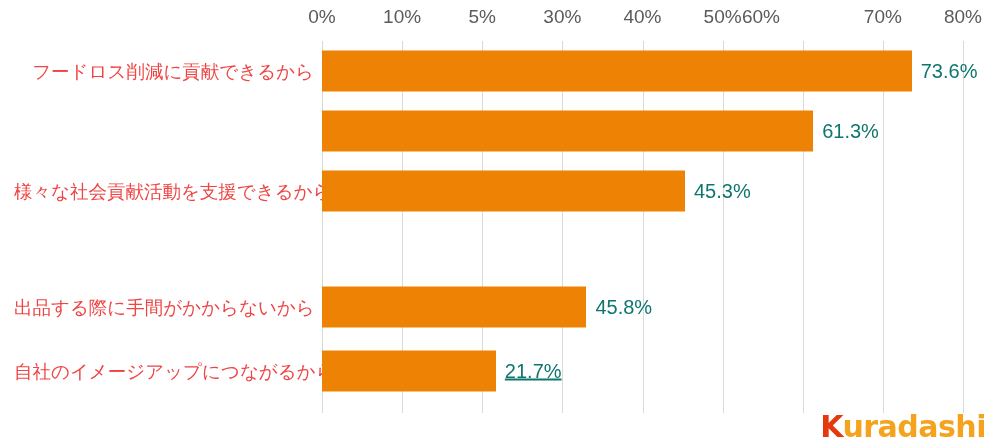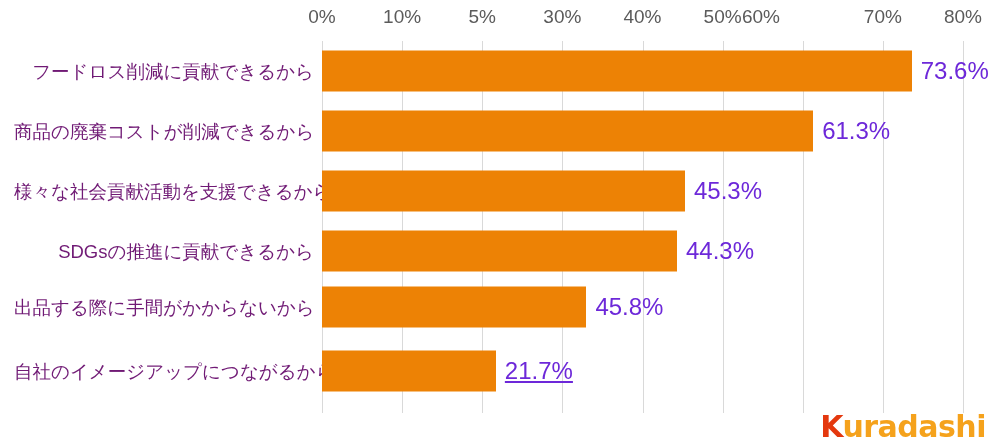--- a/index.html
+++ b/index.html
@@ -57,37 +57,37 @@
     width:1004px;height:60px;
   }
   .cat-label{
     position:absolute;
     right:690px;
     top:50%;
     transform:translateY(-50%);
     width:300px;
     text-align:right;
     font-size:18.5px;
-    color:#701a75;
+    color:#ef4444;
     white-space:nowrap;
   }
   .bar{
     position:absolute;
     left:322px;
     top:50%;
     transform:translateY(-50%);
     height:41px;
     background:#ed8205;
   }
   .val-label{
     position:absolute;
     top:50%;
     transform:translateY(-50%);
-    font-size:24px;
-    color:#6d28d9;
+    font-size:20px;
+    color:#0f766e;
     white-space:nowrap;
   }
 
   
   .bottom-ticks{
     position:absolute;
     left:322px;top:403px;
     width:641px;height:10px;
   }
   .btick{
@@ -139,33 +139,27 @@
       <div class="gridline" style="left: 641px;"></div>
     </div>
 
   <div class="rows">
       <div class="row" style="top: 0px;">
         <div class="cat-label">フードロス削減に貢献できるから</div>
         <div class="bar" style="width: 589.72px; background: rgb(237, 130, 5);"></div>
         <div class="val-label" style="left: 920.72px;">73.6%</div>
       </div>
       <div class="row" style="top: 60px;">
-        <div class="cat-label">商品の廃棄コストが削減できるから</div>
         <div class="bar" style="width: 491.166px; background: rgb(237, 130, 5);"></div>
         <div class="val-label" style="left: 822.166px;">61.3%</div>
       </div>
       <div class="row" style="top: 120px;">
         <div class="cat-label">様々な社会貢献活動を支援できるから</div>
         <div class="bar" style="width: 362.966px; background: rgb(237, 130, 5);"></div>
         <div class="val-label" style="left: 693.966px;">45.3%</div>
-      </div>
-      <div class="row" style="top: 180px;">
-        <div class="cat-label">SDGsの推進に貢献できるから</div>
-        <div class="bar" style="width: 354.954px; background: rgb(237, 130, 5);"></div>
-        <div class="val-label" style="left: 685.954px;">44.3%</div>
       </div>
       <div class="row" style="top: 236px;">
         <div class="cat-label">出品する際に手間がかからないから</div>
         <div class="bar" style="width: 264.412px; background: rgb(237, 130, 5);"></div>
         <div class="val-label" style="left: 595.412px;">45.8%</div>
       </div>
       <div class="row" style="top: 300px;">
         <div class="cat-label">自社のイメージアップにつながるから</div>
         <div class="bar" style="width: 173.871px; background: rgb(237, 130, 5);"></div>
         <div class="val-label" style="left: 504.871px; text-decoration: underline;">21.7%</div>

